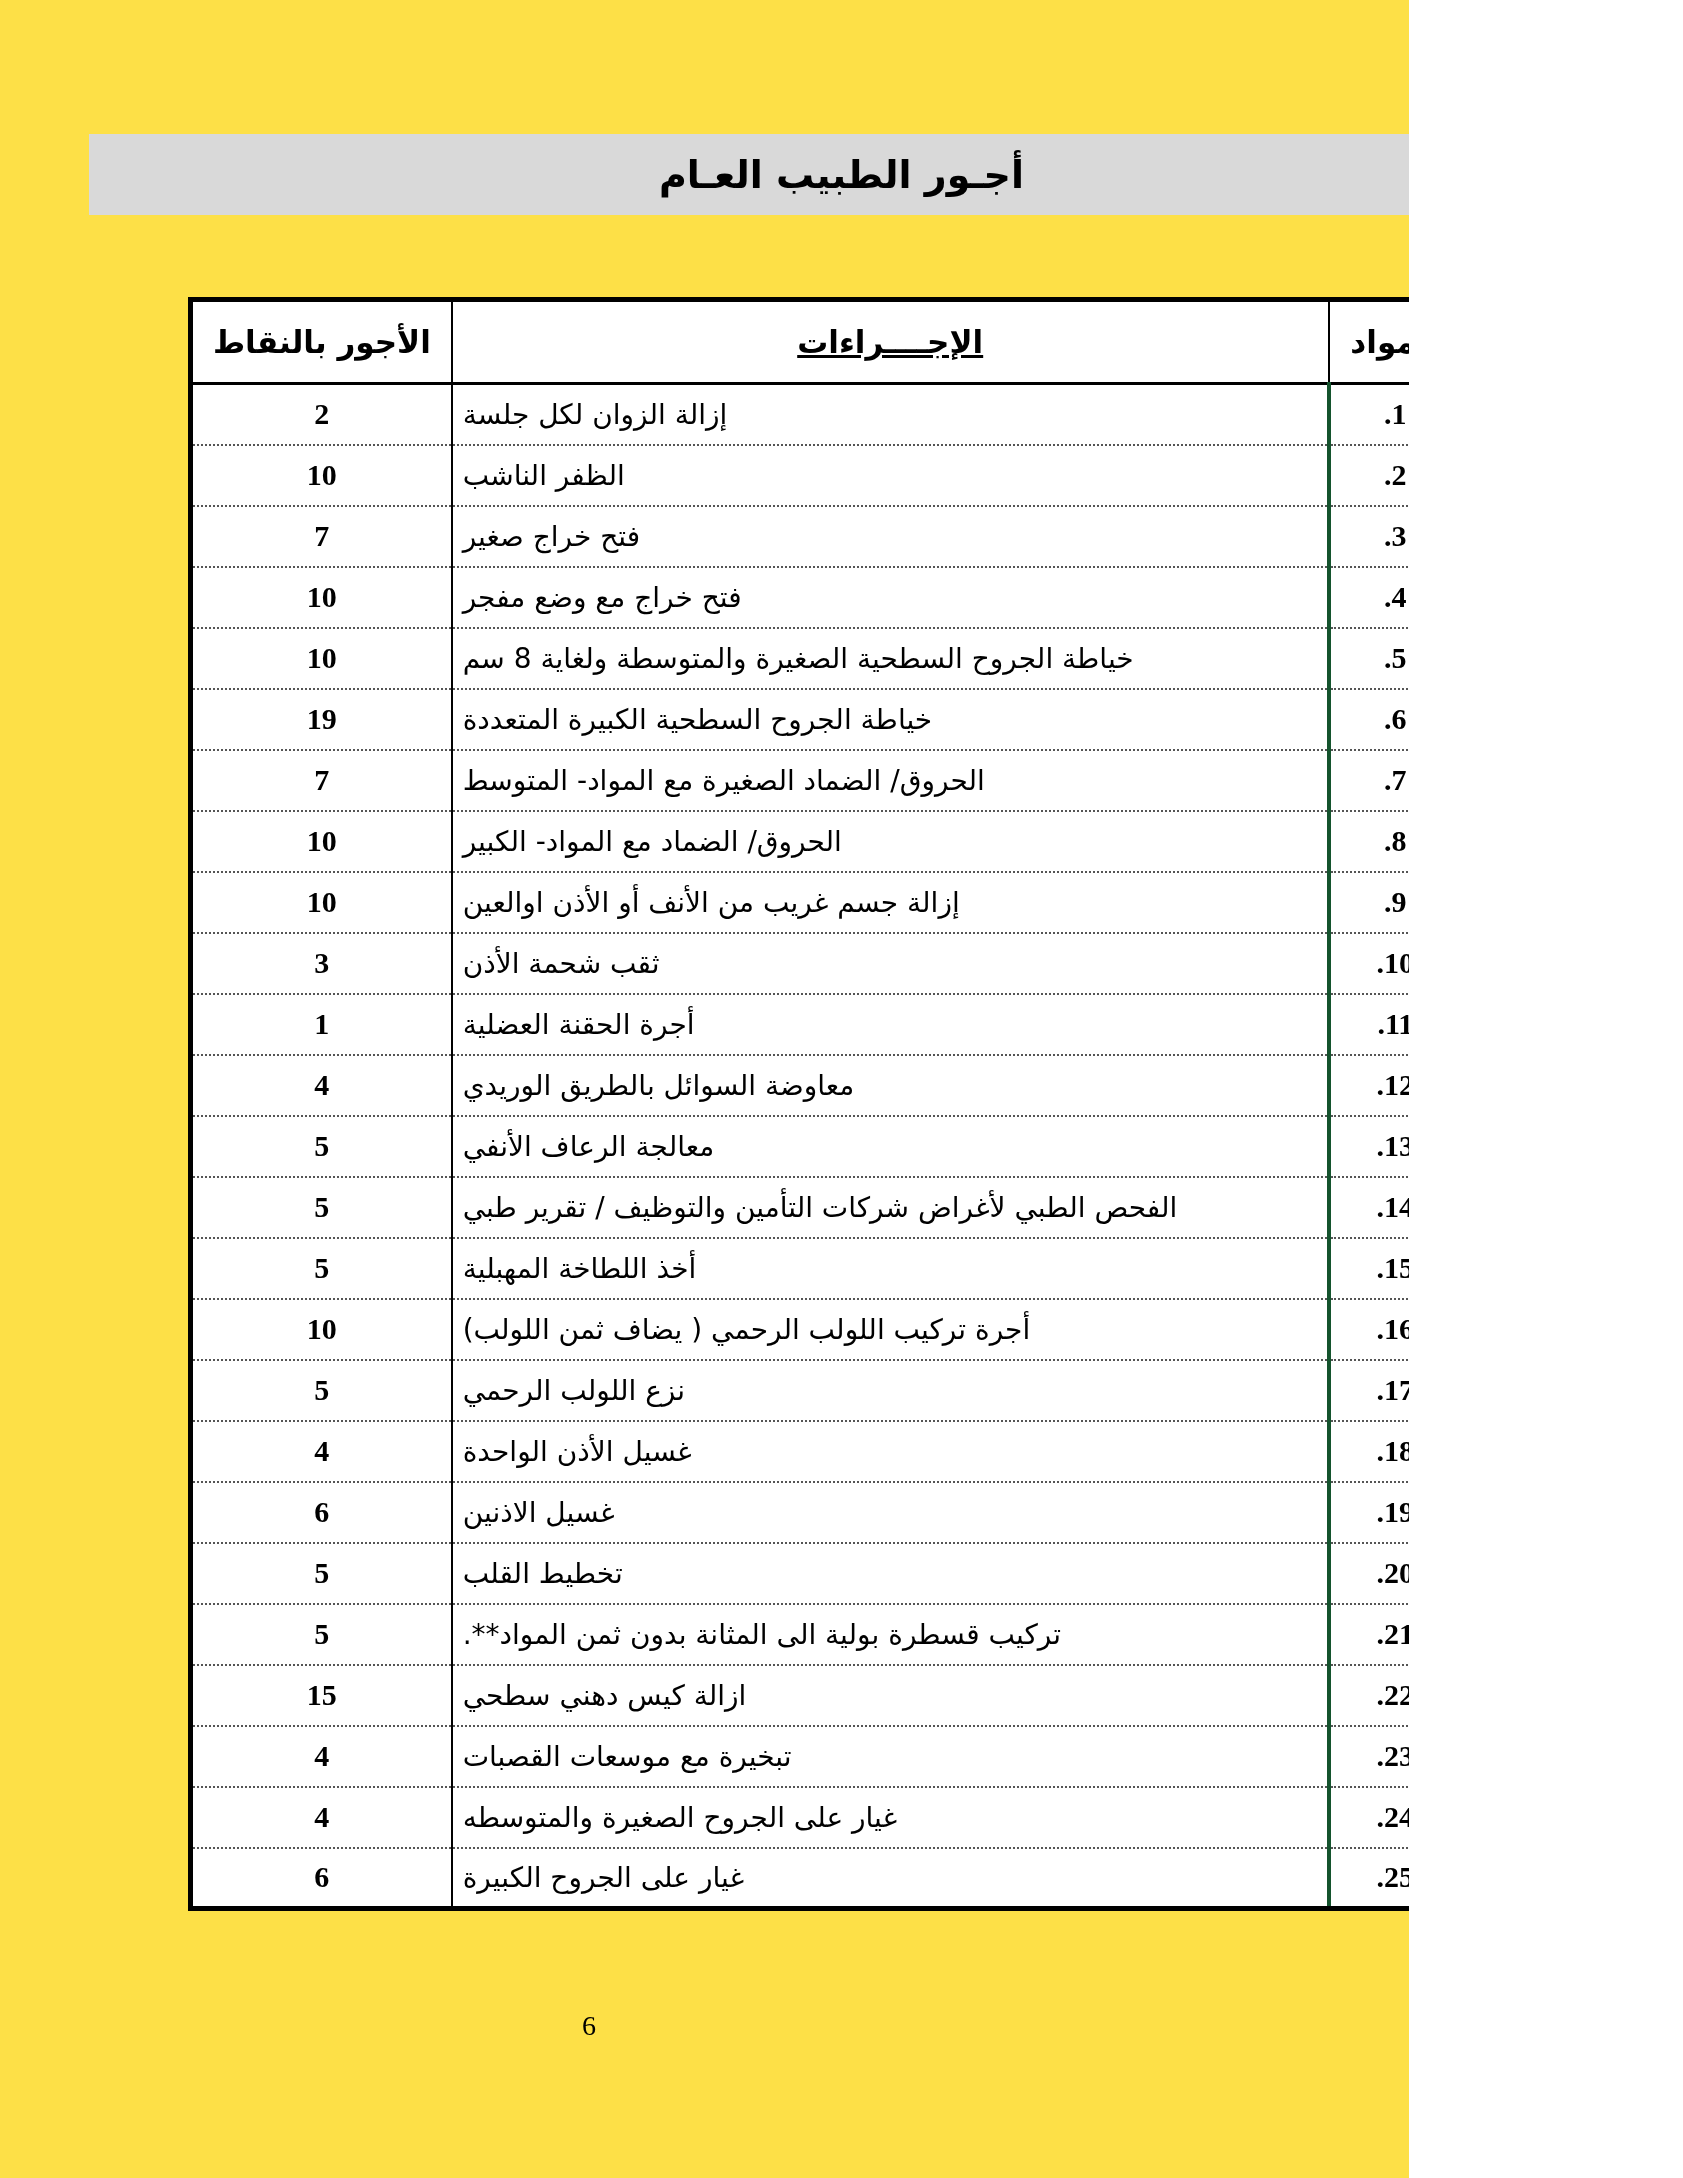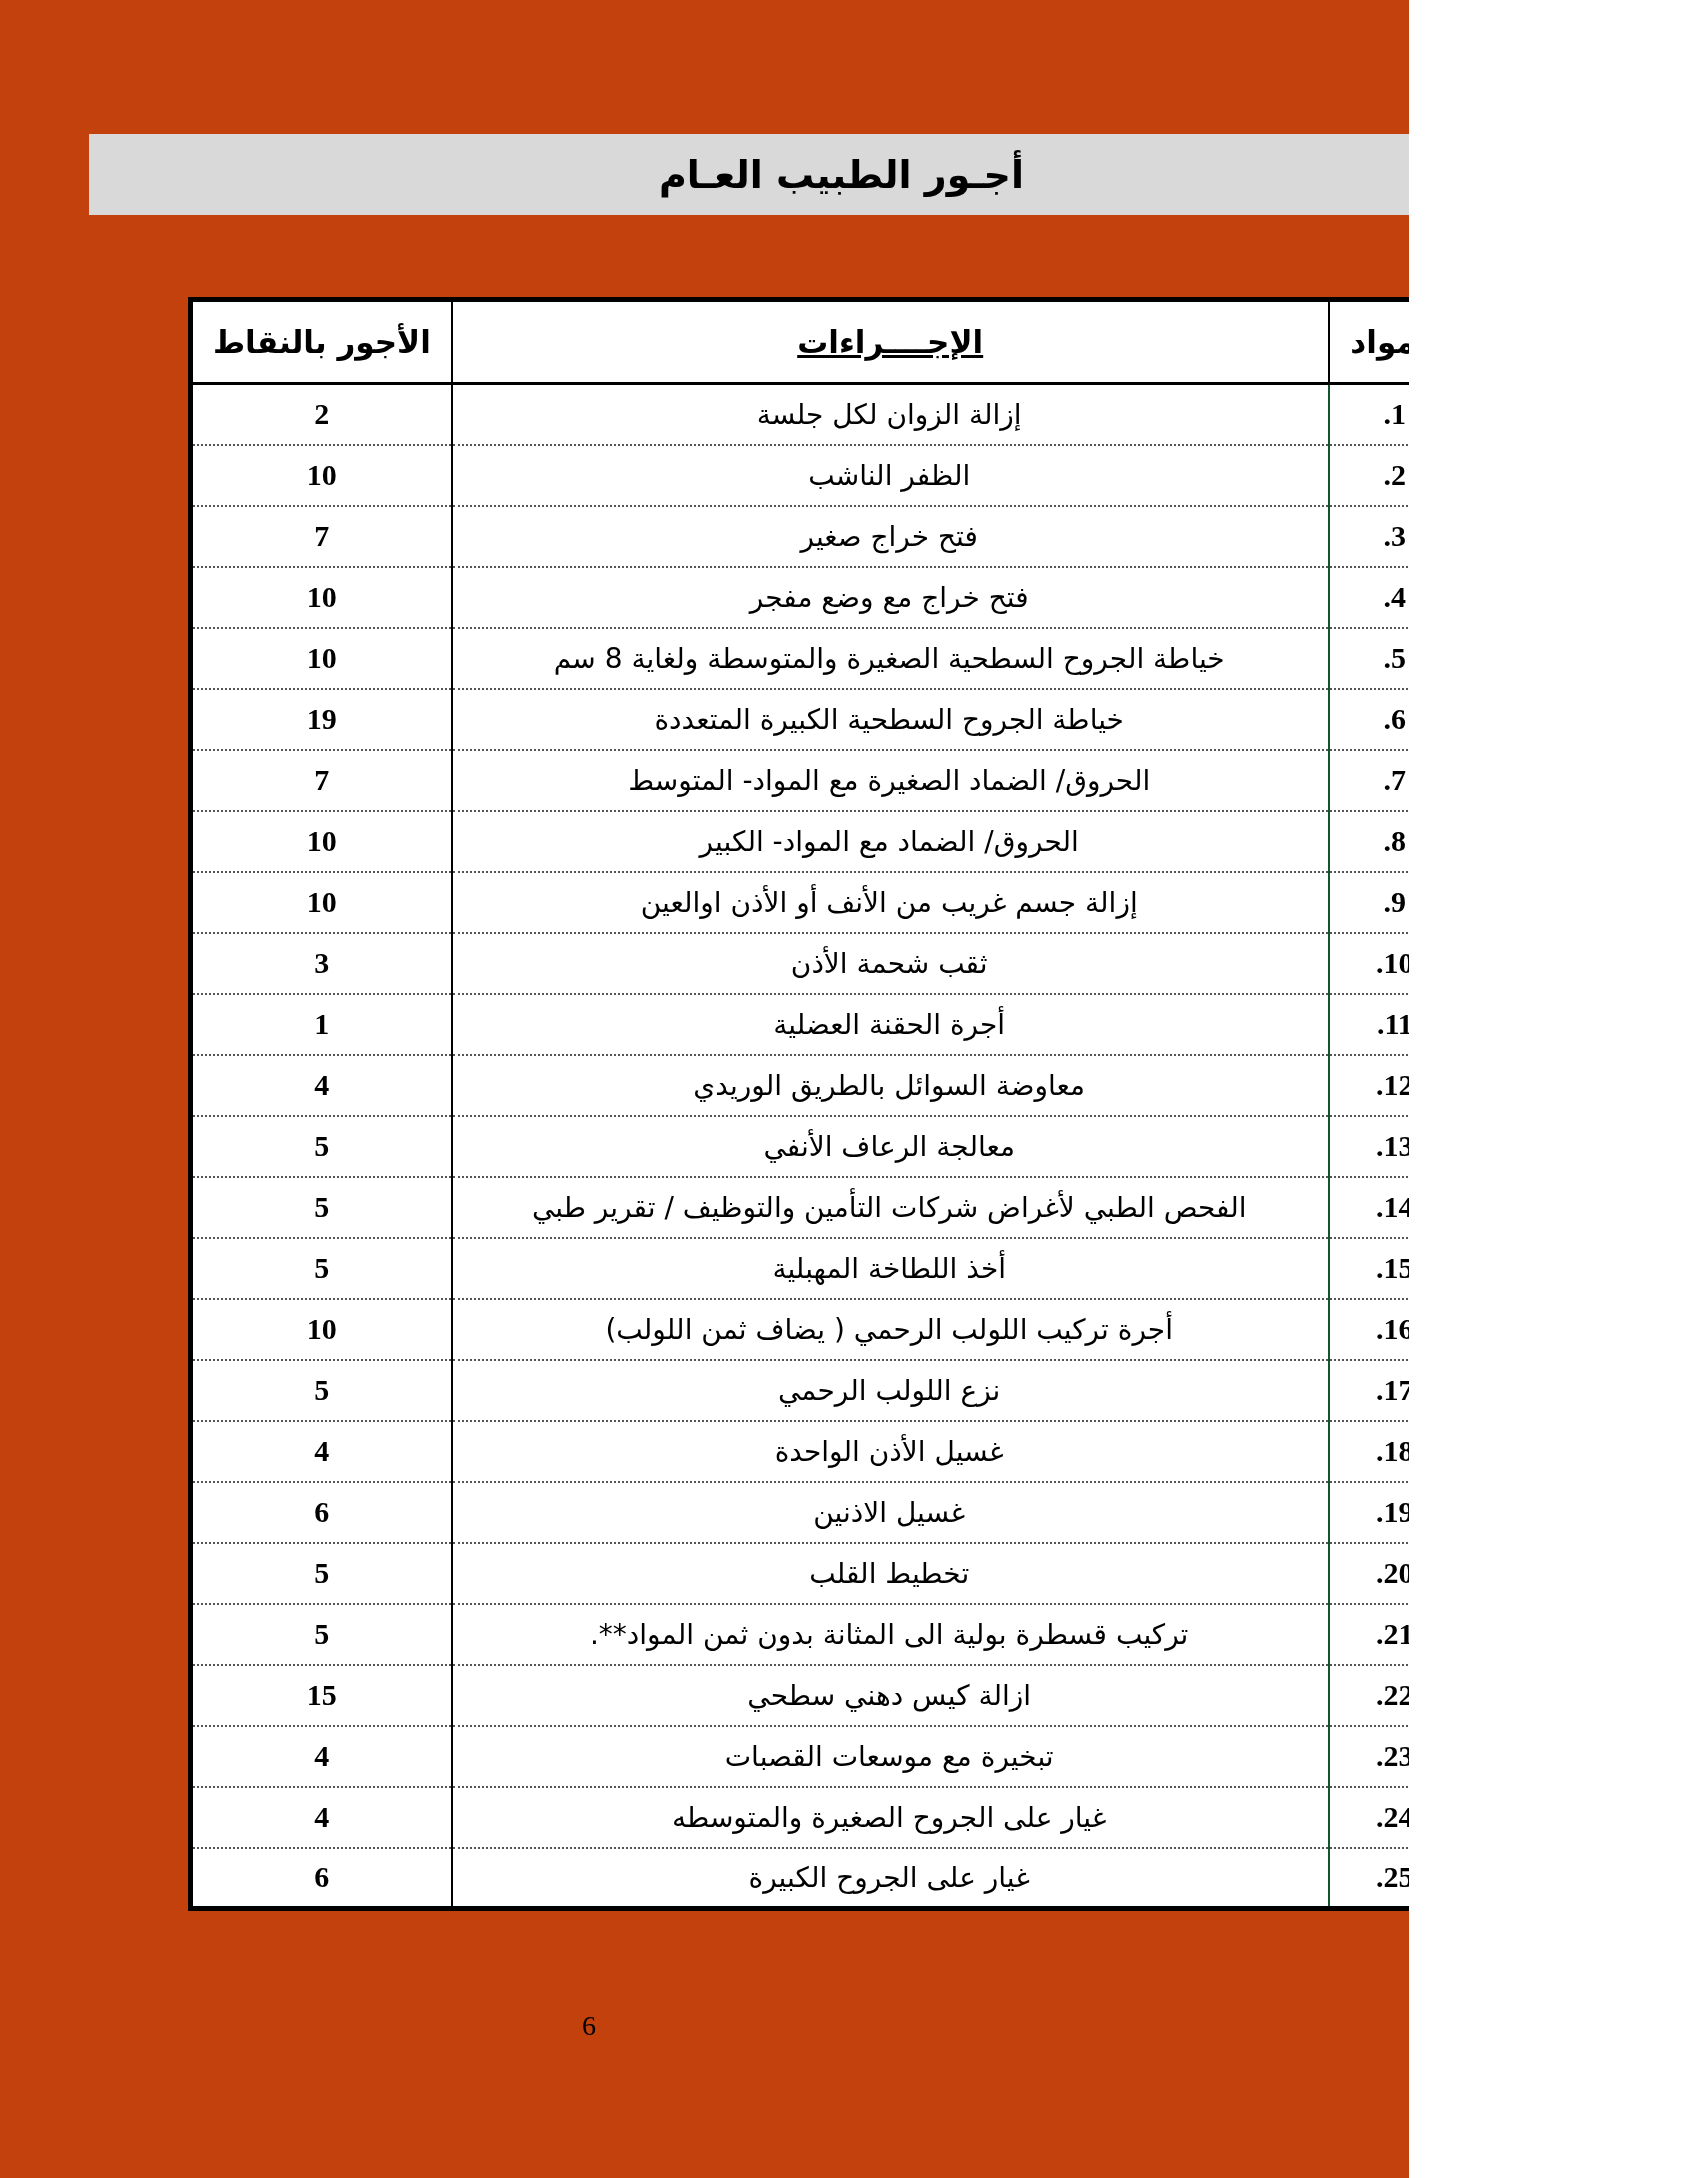--- a/index.html
+++ b/index.html
@@ -6,21 +6,21 @@
 
   html, body {
     background: #ffffff;
     font-family: "DejaVu Sans", sans-serif;
   }
 
   .page {
     position: relative;
     width: 1409px;
     height: 2178px;
-    background: #c2410c;
+    background: #fde047;
     overflow: hidden;
     padding-left: 20px;
   }
 
   
   .title-bar {
     position: absolute;
     left: 89px;
     top: 134px;
     width: 1505px;
@@ -83,26 +83,26 @@
     text-align: center;
     font-family: "Liberation Serif", "DejaVu Serif", serif;
     font-weight: bold;
     font-size: 30px;
     direction: ltr;
     border-right: 2px solid #000;
   }
 
   .proc-cell {
     direction: rtl;
-    text-align: center;
+    text-align: left;
     padding-right: 12px;
     padding-left: 10px;
     font-size: 28px;
     color: #000;
-    border-right: 2px solid #14532d;
+    border-right: 4px solid #14532d;
     font-family: "DejaVu Sans", sans-serif;
   }
 
   .num-cell {
     text-align: center;
     font-family: "Liberation Serif", "DejaVu Serif", serif;
     font-weight: bold;
     font-size: 30px;
     direction: ltr;
   }

